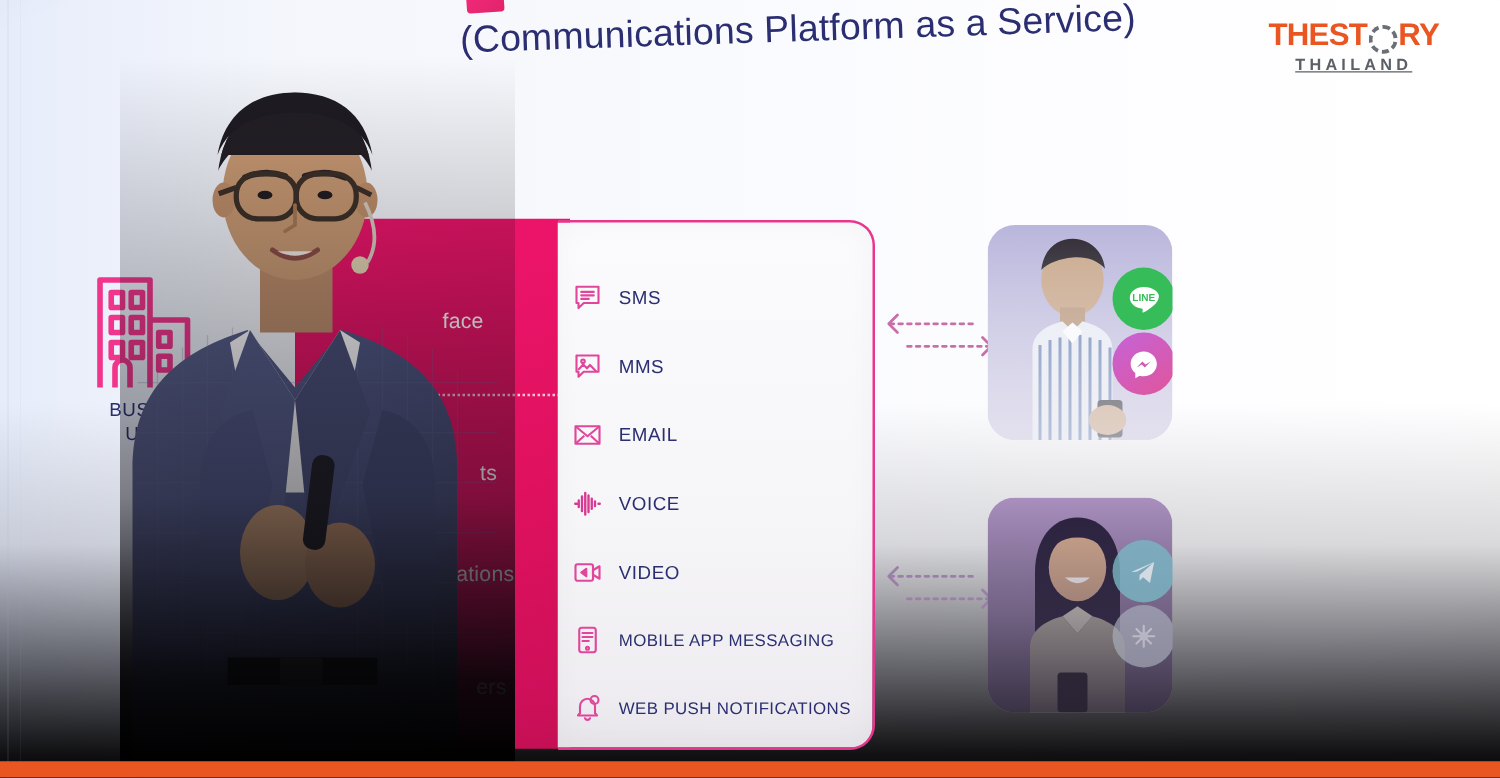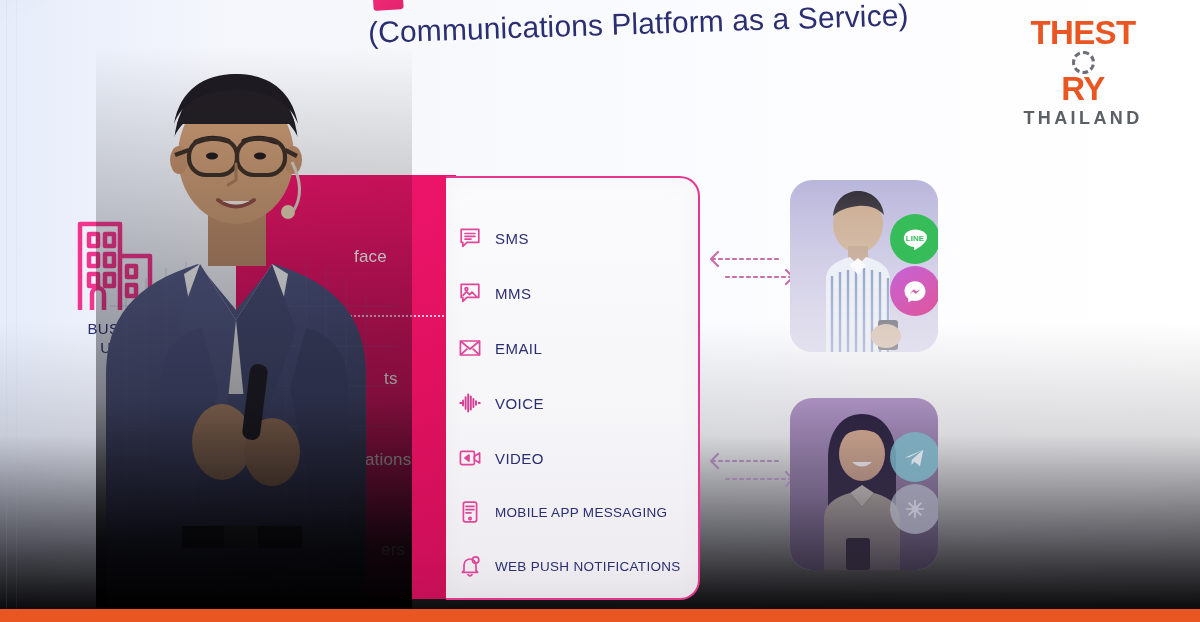--- a/index.html
+++ b/index.html
@@ -93,30 +93,31 @@
     position:absolute; width:50px; height:50px; border-radius:50%;
     display:flex; align-items:center; justify-content:center;
   }
 
   
   .person{ position:absolute; left:96px; top:46px; width:316px; height:566px; }
 
   
   .logo{ position:absolute; right:34px; top:16px; width:166px; text-align:center; }
   .logo-main{
-    font-size:33px; font-weight:700; letter-spacing:-.6px; color:#ea5622;
-    line-height:1; white-space:nowrap; display:flex; justify-content:center; align-items:center;flex-direction:column;
+    font-size:25px; font-weight:700; letter-spacing:-.6px; color:#ea5622;
+    line-height:1; white-space:nowrap; display:flex; justify-content:center; align-items:flex-end;
   }
   .logo-dash{
     display:inline-block; width:23px; height:23px; border-radius:50%;
     border:3px dashed #6b6f76; margin:0 1px; position:relative; top:2px;
   }
   .logo-sub{
-    margin-top:3px; font-size:18px; font-weight:700; letter-spacing:3.4px;
+    margin-top:3px; font-size:13px; font-weight:700; letter-spacing:3.4px;
     color:#5a6066;
+    text-decoration:underline;
   }
   .bottom-bar{ position:absolute; left:0; right:0; bottom:0; height:13px; background:#ea5622; }
 
   .vignette{
     position:absolute; inset:0; pointer-events:none;
     background:radial-gradient(130% 100% at 52% 38%, rgba(0,0,0,0) 52%, rgba(0,0,0,.16) 100%);
   }
 </style>
 </head>
 <body>

